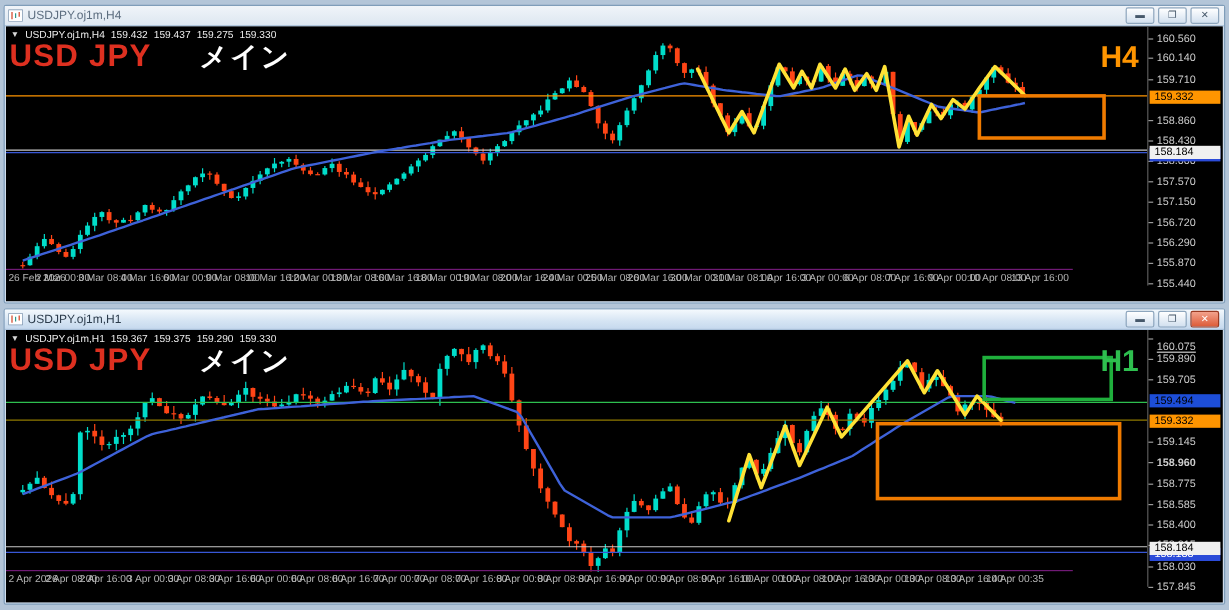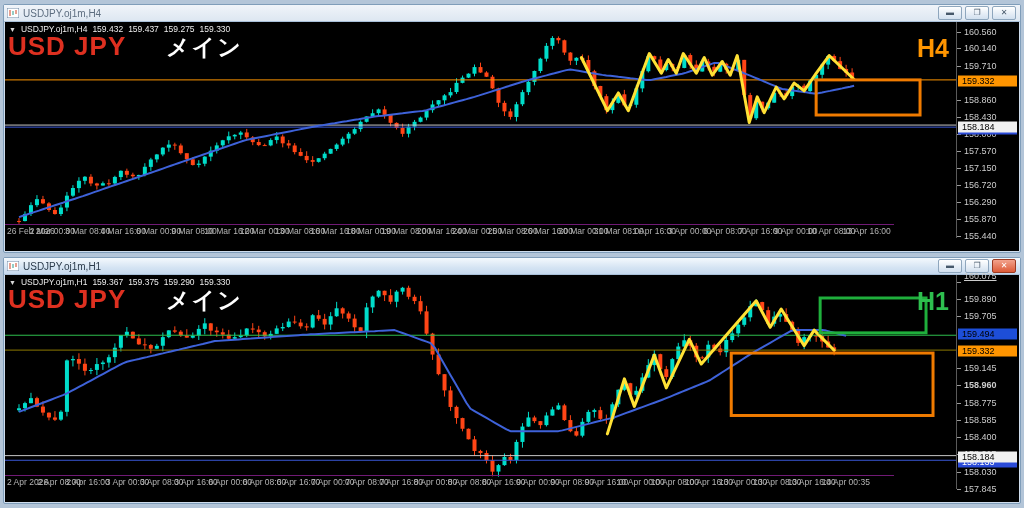--- a/index.html
+++ b/index.html
@@ -759,21 +759,21 @@
           <span class="taxis-label" style="left: 669.8px;">10 Apr 08:00</span>
           <span class="taxis-label" style="left: 704px;">10 Apr 16:00</span>
           <span class="taxis-label" style="left: 738.2px;">13 Apr 00:00</span>
           <span class="taxis-label" style="left: 772.4px;">13 Apr 08:00</span>
           <span class="taxis-label" style="left: 806.6px;">13 Apr 16:00</span>
           <span class="taxis-label" style="left: 840.8px;">14 Apr 00:35</span>
         </div>
     </div>
     <div class="price-axis" id="paxis-1">
         <div class="paxis-dash" style="top: 7px;"></div>
-        <div class="paxis-tick" style="top: 1px; text-decoration: underline;">160.075</div>
+        <div class="paxis-tick" style="top: 14px; text-decoration: underline;">160.075</div>
         <div class="paxis-dash" style="top: 24.1px;"></div>
         <div class="paxis-tick" style="top: 24.1px;">159.890</div>
         <div class="paxis-dash" style="top: 41.3px;"></div>
         <div class="paxis-tick" style="top: 41.3px;">159.705</div>
         <div class="paxis-dash" style="top: 93.2px;"></div>
         <div class="paxis-tick" style="top: 93.2px;">159.145</div>
         <div class="paxis-dash" style="top: 110.3px;"></div>
         <div class="paxis-tick" style="top: 110.3px; font-weight: bold;">158.960</div>
         <div class="paxis-dash" style="top: 127.5px;"></div>
         <div class="paxis-tick" style="top: 127.5px;">158.775</div>

